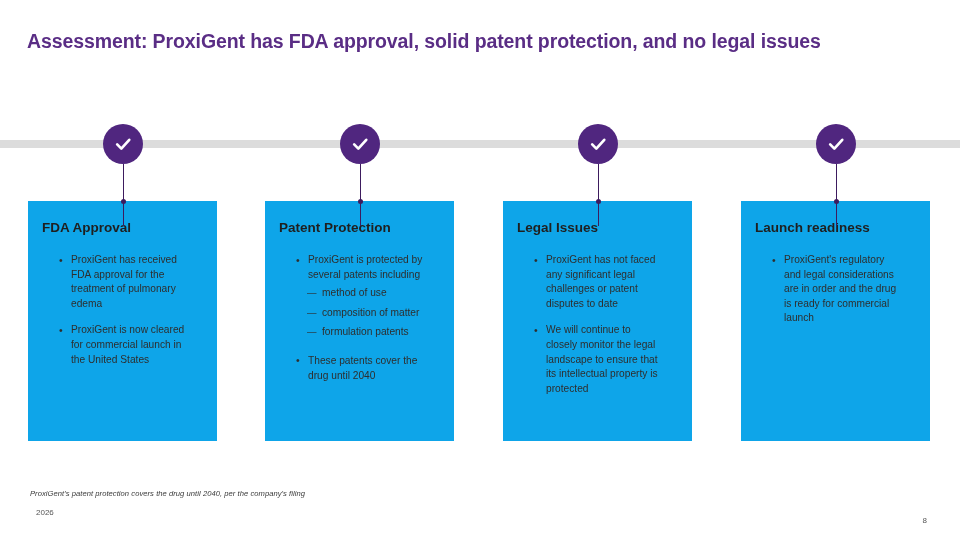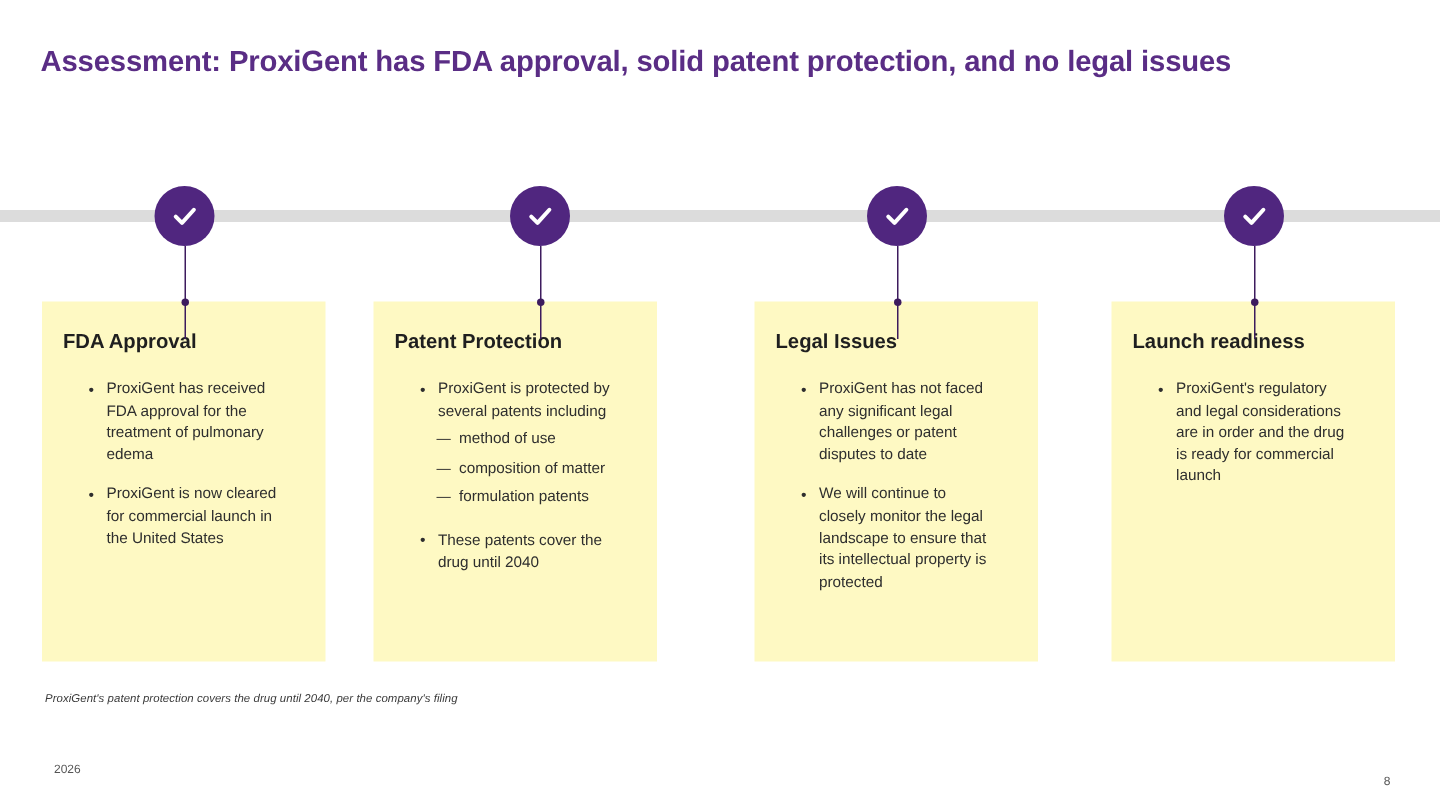--- a/index.html
+++ b/index.html
@@ -86,21 +86,21 @@
     background: #3d1b5e;
     z-index: 2;
   }
 
   
   .card {
     position: absolute;
     top: 201px;
     width: 189px;
     height: 240px;
-    background: #fef9c3;
+    background: #0ea5e9;
     box-sizing: border-box;
     padding: 18px 14px 10px 14px;
   }
   .card-title {
     font-size: 13.5px;
     font-weight: bold;
     color: #1f1f1f;
     margin: 0 0 12px 0;
     line-height: 18px;
   }
@@ -144,21 +144,21 @@
     left: -1px;
     top: 0;
     font-size: 9.5px;
     color: #2e2e2e;
   }
 
   
   .footnote {
     position: absolute;
     left: 30px;
-    top: 461px;
+    top: 489px;
     font-size: 7.6px;
     font-style: italic;
     color: #3a3a3a;
     letter-spacing: 0.05px;
   }
   .footer-left {
     position: absolute;
     left: 36px;
     top: 508px;
     font-size: 8px;
@@ -230,21 +230,21 @@
   <div class="connector-dot" style="left:833.5px; top:199px;"></div>
 
   <div class="card" style="left:28px;">
     <div class="card-title">FDA Approval</div>
     <ul class="bullet-list">
       <li class="bullet">ProxiGent has received FDA approval for the treatment of pulmonary edema</li>
       <li class="bullet">ProxiGent is now cleared for commercial launch in the United States</li>
     </ul>
   </div>
 
-  <div class="card" style="left:249px;">
+  <div class="card" style="left:265px;">
     <div class="card-title">Patent Protection</div>
     <ul class="bullet-list">
       <li class="bullet">
         <span>ProxiGent is protected by several patents including</span>
         <ul class="sub-list">
           <li class="sub-bullet">method of use</li>
           <li class="sub-bullet">composition of matter</li>
           <li class="sub-bullet">formulation patents</li>
         </ul>
       </li>

